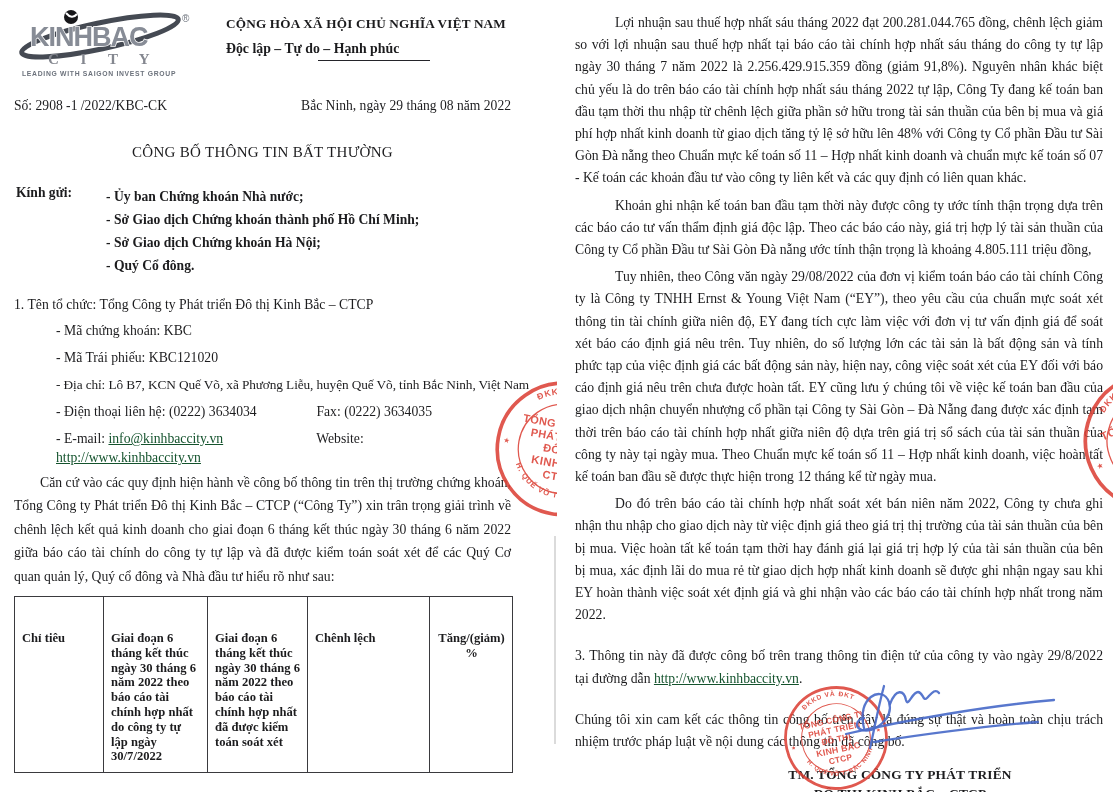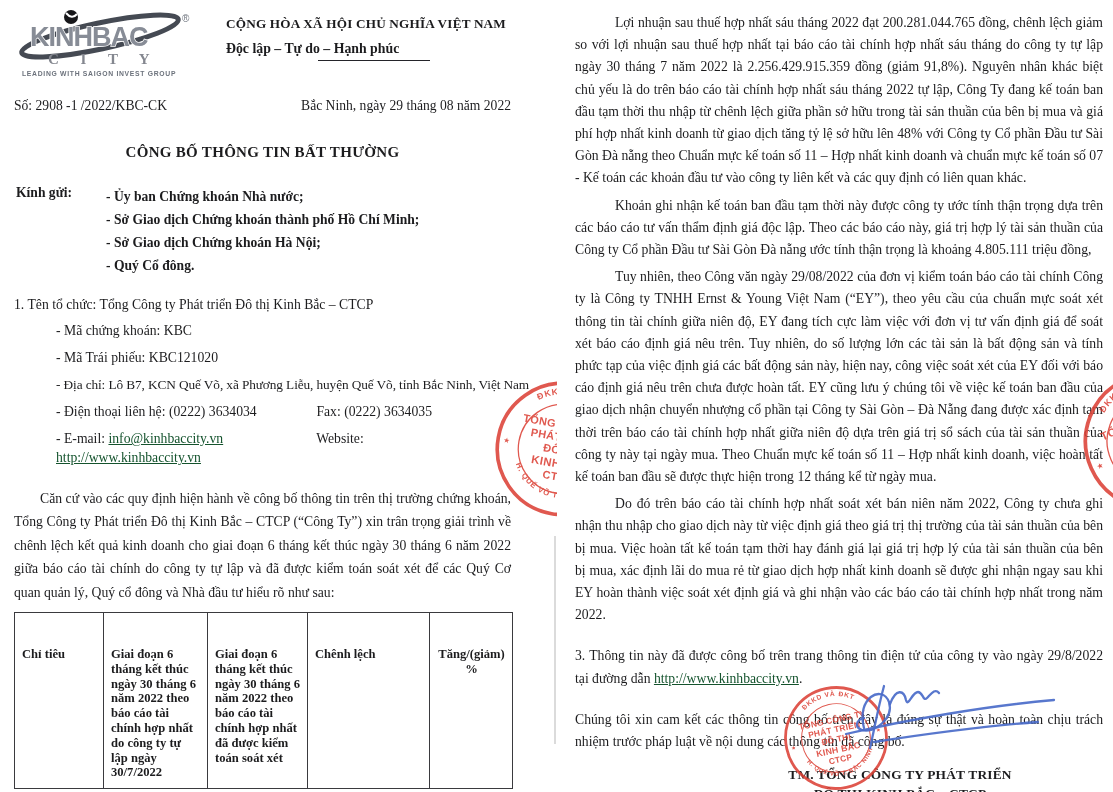--- a/index.html
+++ b/index.html
@@ -17,34 +17,34 @@
   .logo-wrap { width:186px; flex:0 0 auto; }
   .nat-block { margin:8px 0 0 26px; }
   .nat-line1 { font-weight:bold; font-size:13.2px; letter-spacing:.2px; }
   .nat-line2 { font-weight:bold; font-size:13.8px; margin-top:9px; }
   .nat-rule  { width:112px; border-top:1.6px solid #24242a; margin:3px 0 0 92px; }
 
   .num-date { display:flex; justify-content:space-between; margin-top:16px; }
   .doc-num  { font-size:13.6px; }
   .doc-date { font-size:13.6px; }
 
-  .doc-title { text-align:center; font-weight:bold; font-size:15px; letter-spacing:.3px; margin-top:30px; }
+  .doc-title { text-align:center; font-weight:normal; font-size:15px; letter-spacing:.3px; margin-top:30px; }
 
   .recipients { display:flex; margin-top:24px; font-weight:bold; font-size:13.6px; }
   .recip-label { width:90px; flex:0 0 auto; margin-left:2px; }
   .recip-items div { line-height:23px; }
 
   .org-line { margin-top:20px; font-size:13.7px; }
   .org-detail { margin:8px 0 0 42px; font-size:13.7px; line-height:19px; }
   .org-detail.addr { font-size:13.3px; white-space:nowrap; letter-spacing:-.1px; }
   .cols .c1 { display:inline-block; width:257px; }
   .lnk { text-decoration:underline; color:#14532d; }
 
   .sec2-head { margin-top:14px; font-weight:bold; font-size:13.8px; }
-  .sec2-para { margin-top:20px; font-size:13.7px; line-height:23.4px; text-align:justify; text-indent:26px; }
+  .sec2-para { margin-top:4px; font-size:13.7px; line-height:23.4px; text-align:justify; text-indent:26px; }
 
   
   table.disc { border-collapse:collapse; margin-top:8px; width:498px; table-layout:fixed; }
   table.disc th, table.disc td { border:1px solid #3a3a3e; }
   table.disc th {
     font-weight:bold; font-size:12.6px; line-height:14.8px; text-align:left;
     vertical-align:top; padding:34px 6px 8px 7px;
   }
   table.disc th.center { text-align:center; }
 

